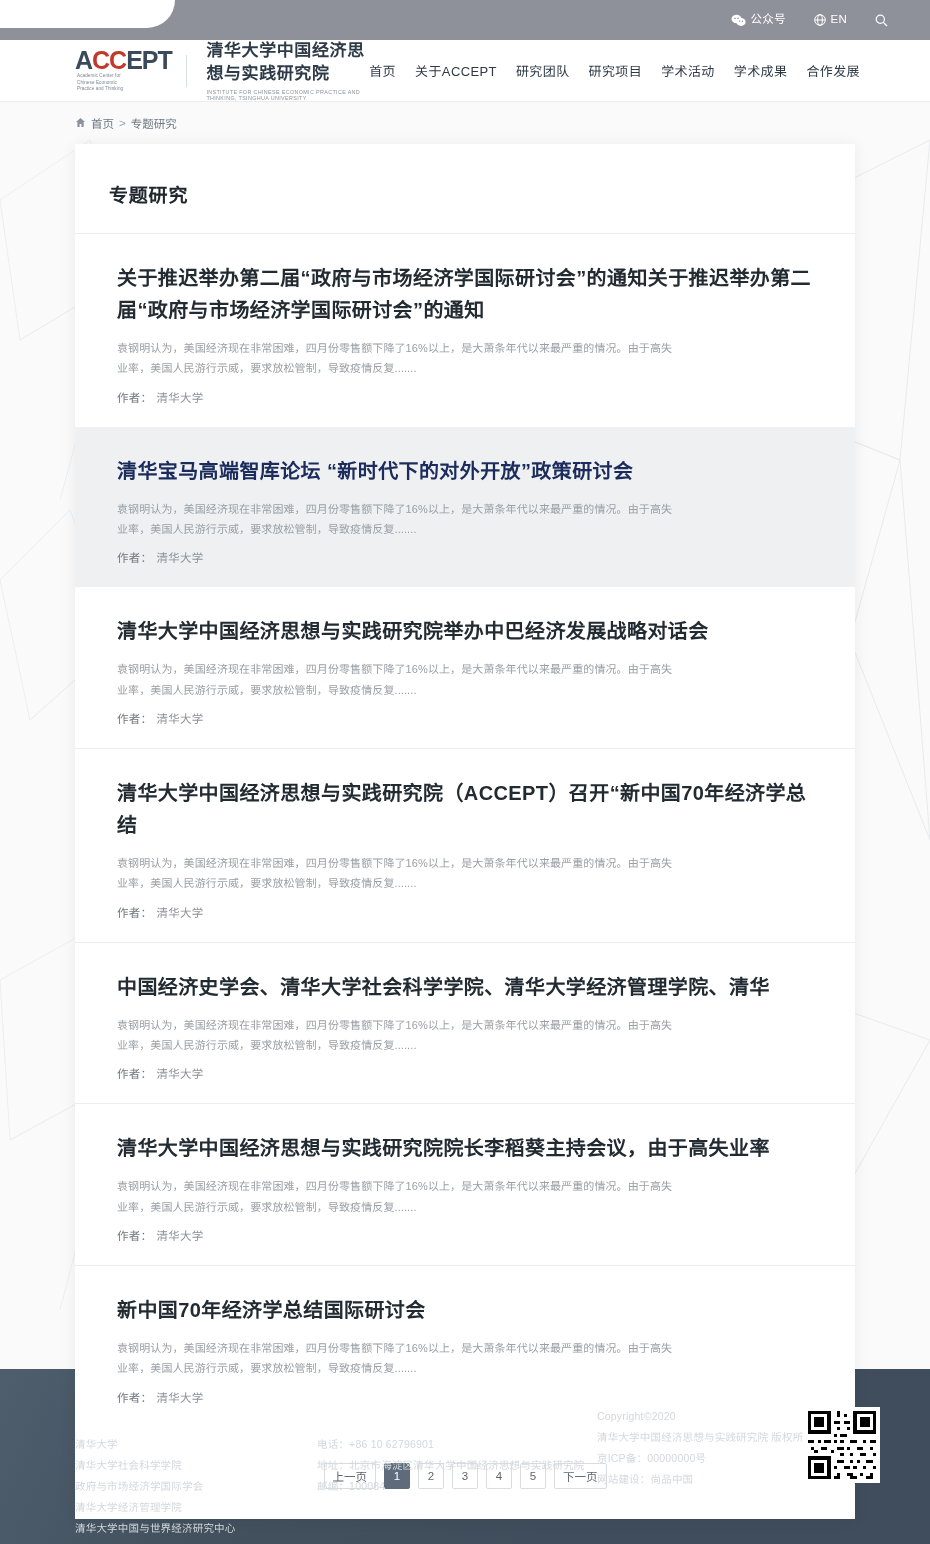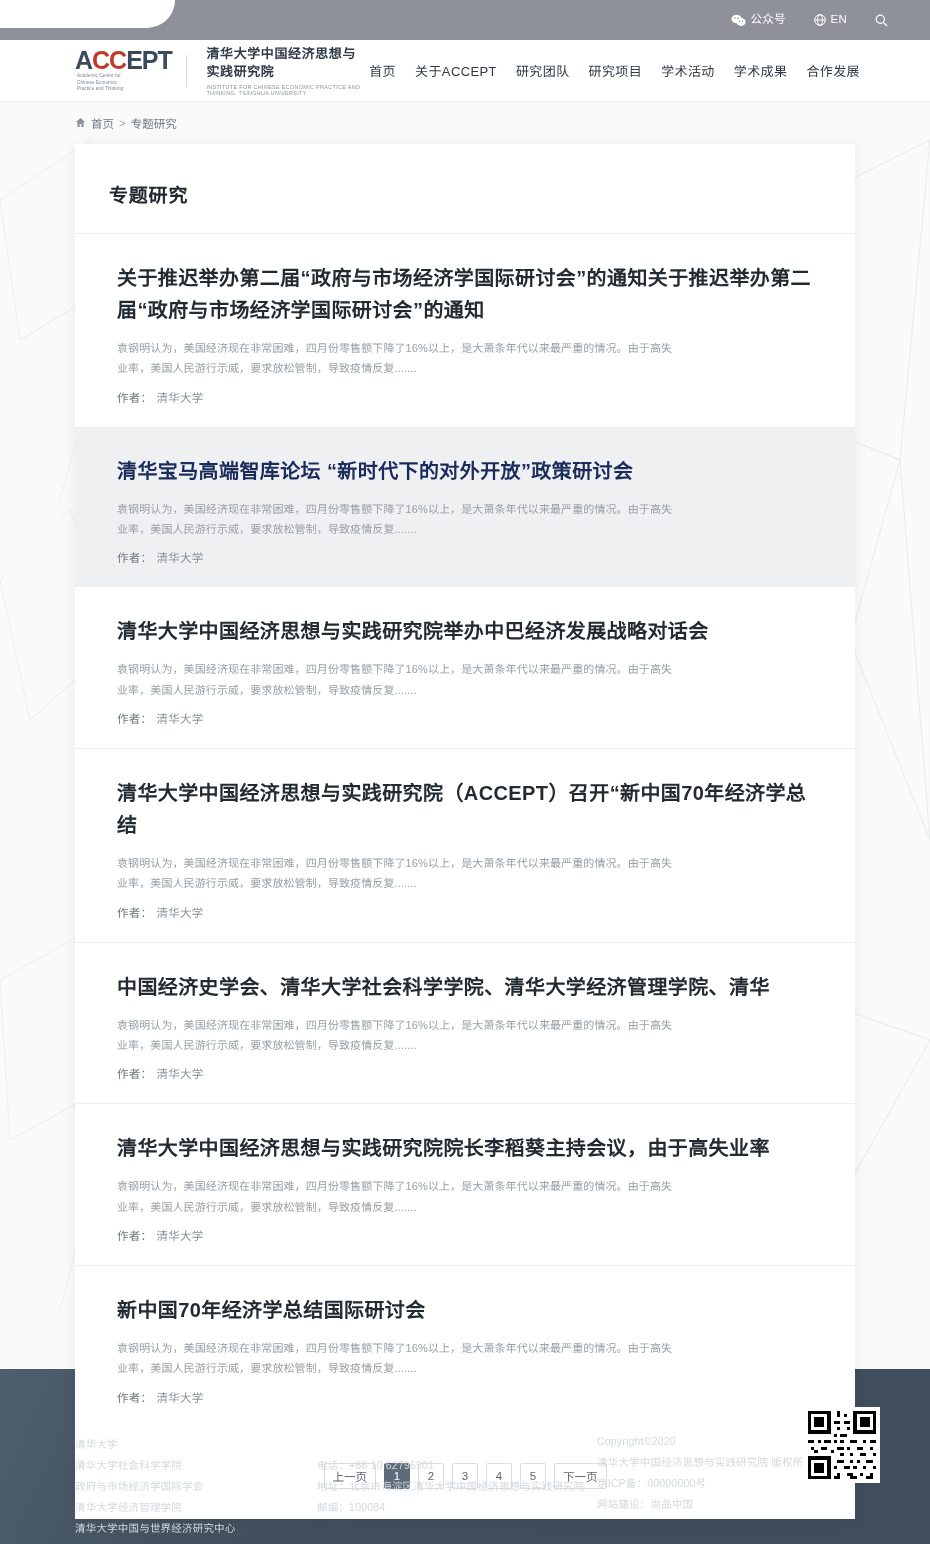--- a/index.html
+++ b/index.html
@@ -94,21 +94,21 @@
     letter-spacing: .1px;
     margin-left: 2px;
   }
   .brand-divider {
     width: 1px;
     height: 32px;
     background: #d8dde2;
     margin: 0 10px 0 4px;
   }
   .brand-cn {
-    font-size: 13px;
+    font-size: 17px;
     color: #2e3a47;
     font-weight: 700;
     letter-spacing: .6px;
     line-height: 1.35;
   }
   .brand-en {
     font-size: 5.4px;
     color: #8a939c;
     letter-spacing: .35px;
     margin-top: 3px;
@@ -246,21 +246,20 @@
     left: 0; top: 0; width: 540px; height: 175px;
     background: linear-gradient(115deg, #50606f 0%, #44525f 40%, #3f4d5c 100%);
     opacity: .9;
   }
   .footer-inner {
     position: relative;
     display: flex;
     padding: 28px 0 0 75px;
     gap: 0;
     z-index: 2;
-    align-items: center;
   }
   .f-col { position: relative; }
   .f-col.links { width: 195px; }
   .f-col.contact { width: 280px; margin-left: 47px; }
   .f-col.copy { width: 235px; padding-top: 9px; }
   .f-head {
     font-size: 15px;
     font-weight: 700;
     color: #ffffff;
     letter-spacing: 1px;

